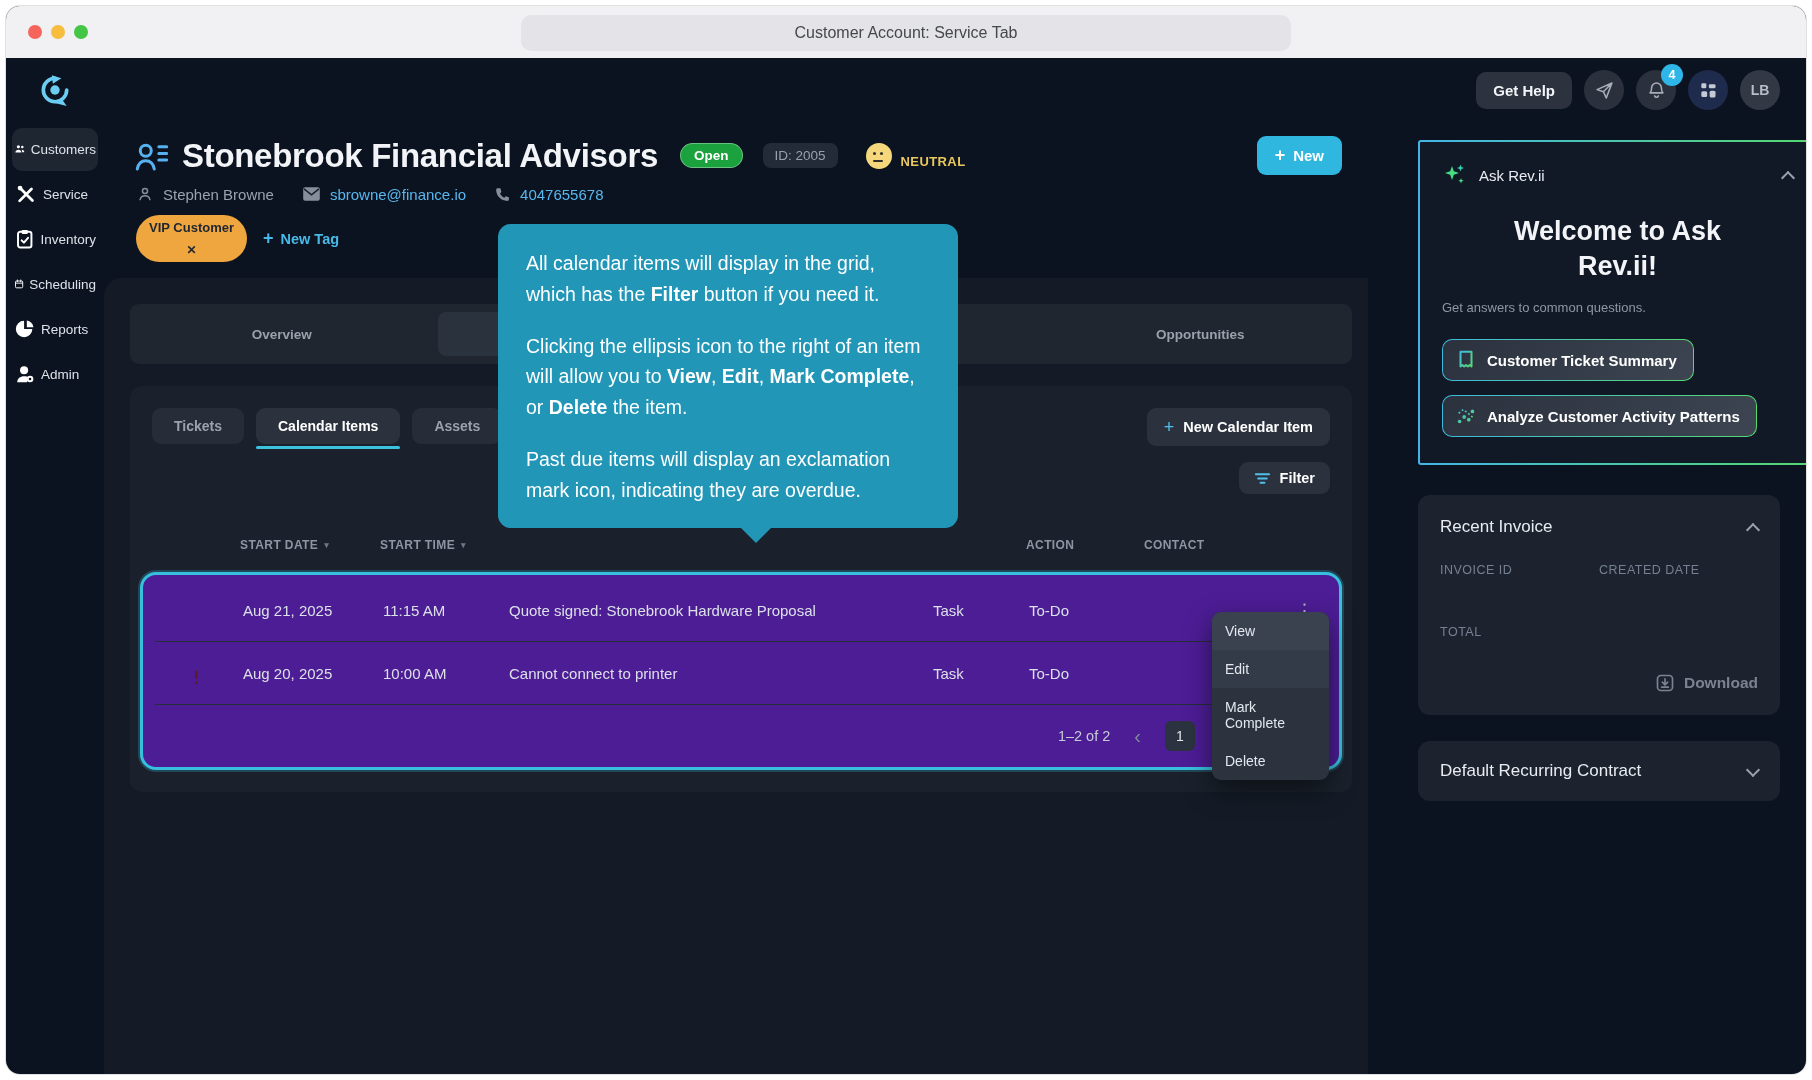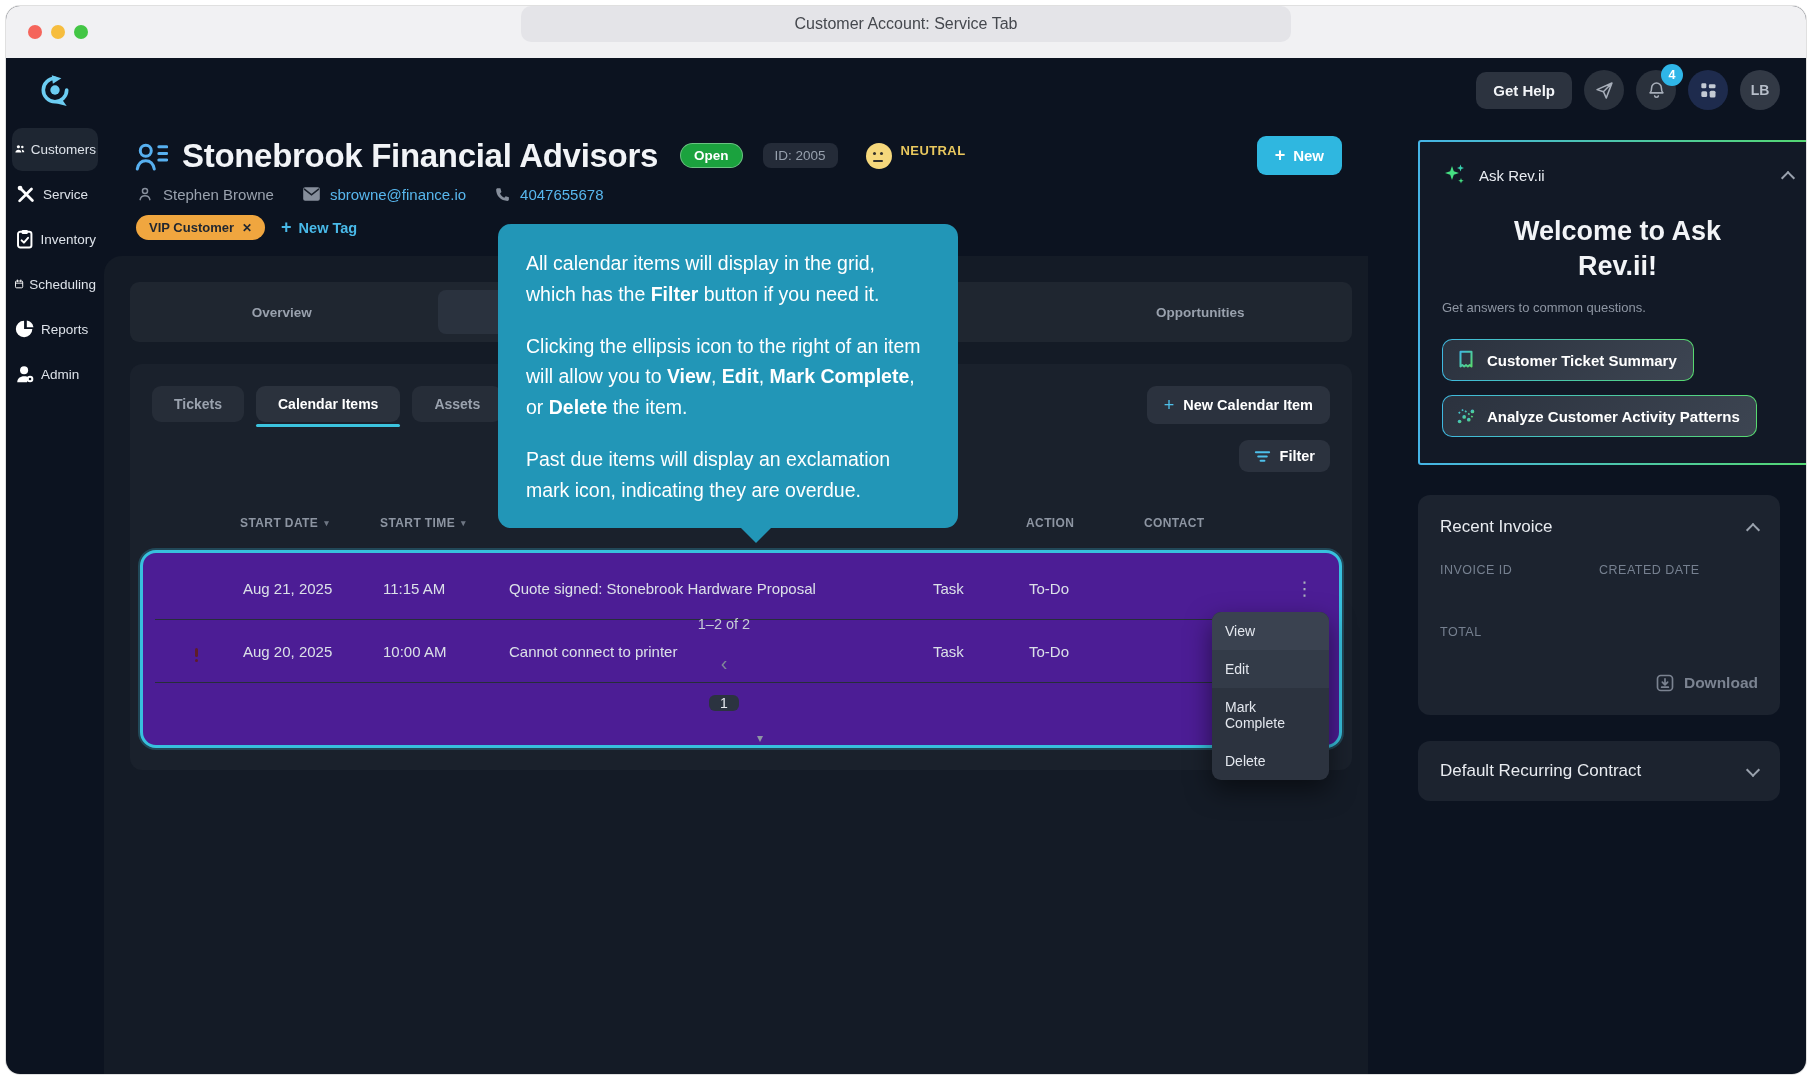--- a/index.html
+++ b/index.html
@@ -4,21 +4,21 @@
 <style>
   * { margin:0; padding:0; box-sizing:border-box; }
   html,body { width:1812px; height:1080px; background:#fff; font-family:"Liberation Sans",sans-serif; overflow:hidden; }
   .window { position:relative; width:1800px; height:1068px; margin:6px; border-radius:14px; overflow:hidden; background:#0c1320; box-shadow:0 0 0 1px rgba(0,0,0,.12); display:flex; flex-direction:column; }
 
   
   .titlebar { height:52px; background:#f1f1f3; display:flex; align-items:center; position:relative; flex:none; }
   .lights { display:flex; gap:9px; margin-left:22px; }
   .light { width:14px; height:14px; border-radius:50%; }
   .light.red{ background:#f5655b; } .light.yellow{ background:#f6bd3e; } .light.green{ background:#43c645; }
-  .title-pill { position:absolute; left:50%; top:0; transform:translateX(-50%); width:770px; height:36px; background:#e4e4e8; border-radius:10px; display:flex; align-items:center; justify-content:center; color:#45484e; font-size:16px; }
+  .title-pill { position:absolute; left:50%; top:9px; transform:translateX(-50%); width:770px; height:36px; background:#e4e4e8; border-radius:10px; display:flex; align-items:center; justify-content:center; color:#45484e; font-size:16px; }
 
   
   .navbar { height:64px; display:flex; align-items:center; justify-content:space-between; padding:0 26px 0 32px; flex:none; }
   .nav-right { display:flex; align-items:center; gap:12px; }
   .gethelp { background:#2c333f; color:#f2f4f7; font-size:15px; font-weight:bold; padding:10px 17px; border-radius:10px; cursor:pointer; }
   .iconbtn { width:40px; height:40px; border-radius:50%; background:#2a313c; display:flex; align-items:center; justify-content:center; position:relative; cursor:pointer; }
   .iconbtn.apps { background:#1e2b4d; }
   .badge { position:absolute; top:-6px; right:-7px; min-width:22px; height:22px; border-radius:50%; background:#2fb6e8; color:#fff; font-size:12.5px; font-weight:bold; display:flex; align-items:center; justify-content:center; }
   .avatar { width:40px; height:40px; border-radius:50%; background:#323945; color:#b7bec9; font-size:14px; font-weight:bold; display:flex; align-items:center; justify-content:center; cursor:pointer; }
 
@@ -29,33 +29,33 @@
   .side-item.active { background:#1e2632; }
   .mid { flex:1; display:flex; flex-direction:column; min-width:0; }
   .rail { width:438px; flex:none; padding:18px 18px 0 50px; }
 
   
   .cust-head { padding:14px 26px 0 30px; }
   .head-row1 { display:flex; align-items:center; gap:14px; }
   .cust-name { font-size:33px; font-weight:600; color:#f2f4f7; letter-spacing:-.3px; }
   .open-badge { background:#1ba23e; border:1px solid rgba(255,255,255,.35); color:#fff; font-size:13.5px; font-weight:bold; padding:4px 13px; border-radius:999px; margin-left:8px; }
   .id-chip { background:#242b38; color:#97a0ad; font-size:13.5px; padding:5px 12px; border-radius:8px; margin-left:6px; }
-  .sentiment { display:flex; align-items:flex-start; gap:9px; margin-left:14px; }
+  .sentiment { display:flex; align-items:flex-end; gap:9px; margin-left:14px; }
   .face { width:26px; height:26px; border-radius:50%; background:#f6d87c; position:relative; }
   .face i { position:absolute; width:3.5px; height:3.5px; border-radius:50%; background:#33302b; top:9px; }
   .face i.l{ left:7px; } .face i.r{ left:14px; }
   .face u { position:absolute; left:7px; top:17px; width:10px; height:2.6px; background:#33302b; border-radius:2px; }
   .sent-label { color:#e9c85e; font-size:13px; font-weight:bold; letter-spacing:.4px; }
   .spacer { flex:1; }
   .new-btn { background:#2fb7e0; color:#fff; font-size:15px; font-weight:bold; padding:9px 18px; border-radius:9px; display:flex; gap:8px; align-items:center; cursor:pointer; }
   .head-row2 { display:flex; align-items:center; gap:9px; margin:10px 0 0 2px; font-size:15px; color:#9aa2ae; }
   .link { color:#58b7ee; cursor:pointer; }
   .sep { width:10px; }
   .head-row3 { display:flex; align-items:center; gap:16px; margin:12px 0 0 2px; }
-  .vip { background:#f0a63f; color:#1f2630; font-size:13px; font-weight:bold; padding:5px 13px; border-radius:999px; display:flex; align-items:center; gap:8px; cursor:pointer; }
+  .vip { background:#f0a63f; color:#1f2630; font-size:13px; font-weight:bold; padding:5px 13px; border-radius:999px; display:flex; align-items:center; gap:8px; cursor:pointer;flex-direction:column; }
   .vip .x { font-size:12px; font-weight:bold; cursor:pointer; }
   .newtag { color:#49b9e8; font-size:14.5px; font-weight:600; display:flex; gap:7px; align-items:center; cursor:pointer; }
 
   
   .main-panel { flex:1; margin-top:16px; background:#141b26; border-radius:18px 0 0 0; padding:26px 16px 0 26px; min-height:0; }
   .tabbar { width:1222px; height:60px; background:#1f2630; border-radius:9px; display:flex; }
   .tab { flex:1; display:flex; align-items:center; justify-content:center; color:#99a1ad; font-size:13.5px; font-weight:bold; cursor:pointer; }
   .tab.active { background:#2a323e; border-radius:8px; margin:8px 4px; }
 
   .card { width:1222px; background:#1a212c; border-radius:12px; margin-top:22px; padding:22px; }
@@ -74,21 +74,21 @@
   .thead { margin-top:34px; height:34px; color:#8d95a2; font-size:12px; font-weight:bold; letter-spacing:.4px; }
   .th { display:flex; align-items:center; gap:6px; cursor:pointer; }
   .sort { font-size:9px; color:#6f7784; }
 
   .hilite { margin:10px -12px 0; border:3px solid #37c0dd; border-radius:16px; box-shadow:0 0 0 2px rgba(55,192,221,.25); background:#4c1d95; padding:4px 12px 0; }
   .trow { height:63px; color:#dbe0e8; font-size:15px; border-bottom:1px solid #262e3a; cursor:pointer; }
   .warn { width:26px; height:26px; border-radius:50%; background:#ef8390; position:relative; margin-left:28px; }
   .warn i { position:absolute; left:11.5px; top:5px; width:3.2px; height:9px; background:#5e1d2a; border-radius:2px; }
   .warn u { position:absolute; left:11.5px; top:16.5px; width:3.2px; height:3.2px; background:#5e1d2a; border-radius:50%; }
   .dots { font-size:19px; color:#aab1bc; text-align:center; cursor:pointer; letter-spacing:1px; }
-  .pagerow { height:62px; display:flex; align-items:center; justify-content:flex-end; gap:20px; padding-right:34px; color:#c6ccd6; font-size:14.5px;flex-direction:column; }
+  .pagerow { height:62px; display:flex; align-items:center; justify-content:flex-end; gap:20px; padding-right:34px; color:#c6ccd6; font-size:14.5px; }
   .pg-chevron { color:#818a98; font-size:20px; cursor:pointer; padding:0 4px; }
   .pg-box { width:30px; height:30px; background:#2b3340; border-radius:6px; display:flex; align-items:center; justify-content:center; font-size:14px; color:#e6e9ee; cursor:pointer; }
   .pg-size { color:#8d95a2; font-size:12px; margin-left:72px; cursor:pointer; }
 
   
   .tooltip { position:absolute; left:492px; top:218px; width:460px; background:#2296b7; border-radius:13px; padding:24px 28px 20px; color:#fff; font-size:19.5px; line-height:1.58; z-index:40; }
   .tooltip p { margin-bottom:21px; }
   .tooltip p:last-child { margin-bottom:2px; }
   .tooltip b { font-weight:bold; }
   .tooltip::after { content:""; position:absolute; left:242px; bottom:-15px; border:16px solid transparent; border-bottom:none; border-top:16px solid #2296b7; }

